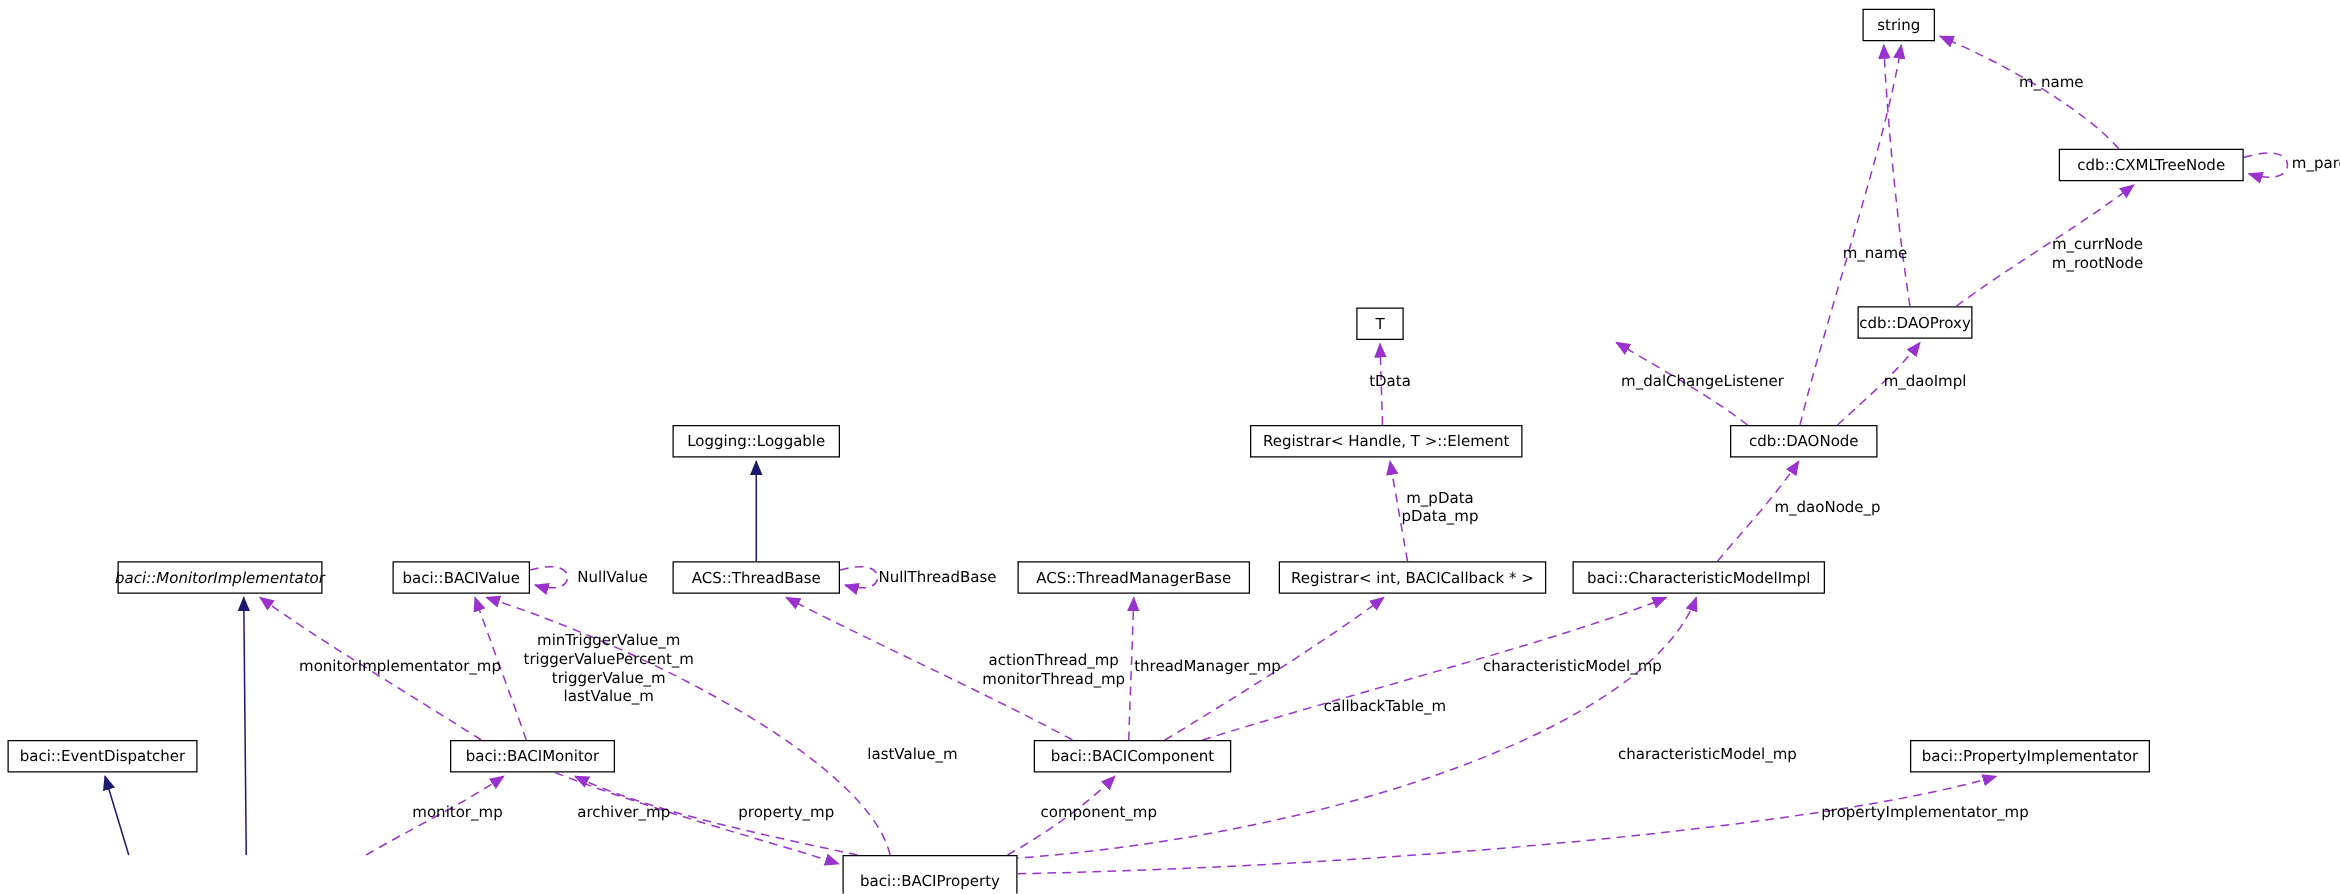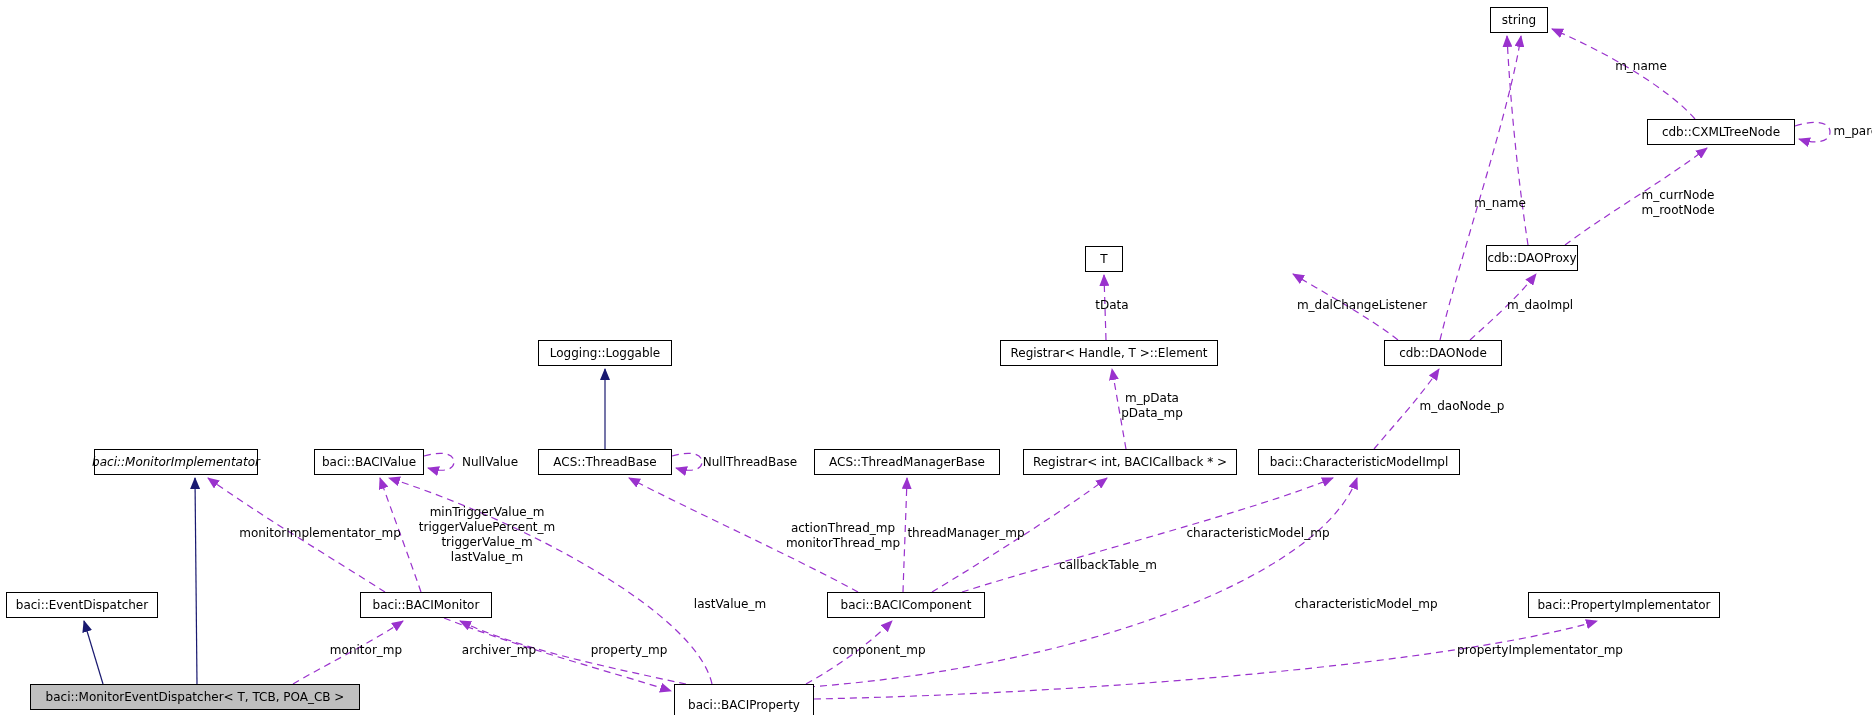--- a/index.html
+++ b/index.html
@@ -74,21 +74,20 @@
     <div class="node" style="left: 94px; top: 449px; width: 164px; height: 26px; border-color: rgb(0, 0, 0); font-style: italic;">baci::MonitorImplementator</div>
     <div class="node" style="left: 314px; top: 449px; width: 110px; height: 26px; border-color: rgb(0, 0, 0);">baci::BACIValue</div>
     <div class="node" style="left: 538px; top: 449px; width: 134px; height: 26px; border-color: rgb(0, 0, 0);">ACS::ThreadBase</div>
     <div class="node" style="left: 814px; top: 449px; width: 186px; height: 26px; border-color: rgb(0, 0, 0);">ACS::ThreadManagerBase</div>
     <div class="node" style="left: 1023px; top: 449px; width: 214px; height: 26px; border-color: rgb(0, 0, 0);">Registrar&lt; int, BACICallback * &gt;</div>
     <div class="node" style="left: 1258px; top: 449px; width: 202px; height: 26px; border-color: rgb(0, 0, 0);">baci::CharacteristicModelImpl</div>
     <div class="node" style="left: 6px; top: 592px; width: 152px; height: 26px; border-color: rgb(0, 0, 0);">baci::EventDispatcher</div>
     <div class="node" style="left: 360px; top: 592px; width: 132px; height: 26px; border-color: rgb(0, 0, 0);">baci::BACIMonitor</div>
     <div class="node" style="left: 827px; top: 592px; width: 158px; height: 26px; border-color: rgb(0, 0, 0);">baci::BACIComponent</div>
     <div class="node" style="left: 1512px; top: 592px; width: 192px; height: 26px; border-color: rgb(0, 0, 0); margin-left: 16px;">baci::PropertyImplementator</div>
-    <div class="node highlighted" style="left: 30px; top: 684px; width: 330px; height: 26px; border-color: rgb(0, 0, 0);">baci::MonitorEventDispatcher&lt; T, TCB, POA_CB &gt;</div>
     <div class="node" style="left: 674px; top: 684px; width: 140px; height: 41px; border-color: rgb(0, 0, 0);">baci::BACIProperty</div>
     <div class="edge-label" style="left: 1641px; top: 66px;">m_name</div>
     <div class="edge-label" style="left: 1842px; top: 131px; padding-left: 40px;">m_parent</div>
     <div class="edge-label" style="left: 1678px; top: 203px;">m_currNode
 m_rootNode</div>
     <div class="edge-label" style="left: 1500px; top: 203px;">m_name</div>
     <div class="edge-label" style="left: 1112px; top: 305px;">tData</div>
     <div class="edge-label" style="left: 1362px; top: 305px;">m_dalChangeListener</div>
     <div class="edge-label" style="left: 1540px; top: 305px;">m_daoImpl</div>
     <div class="edge-label" style="left: 1152px; top: 406px;">m_pData

